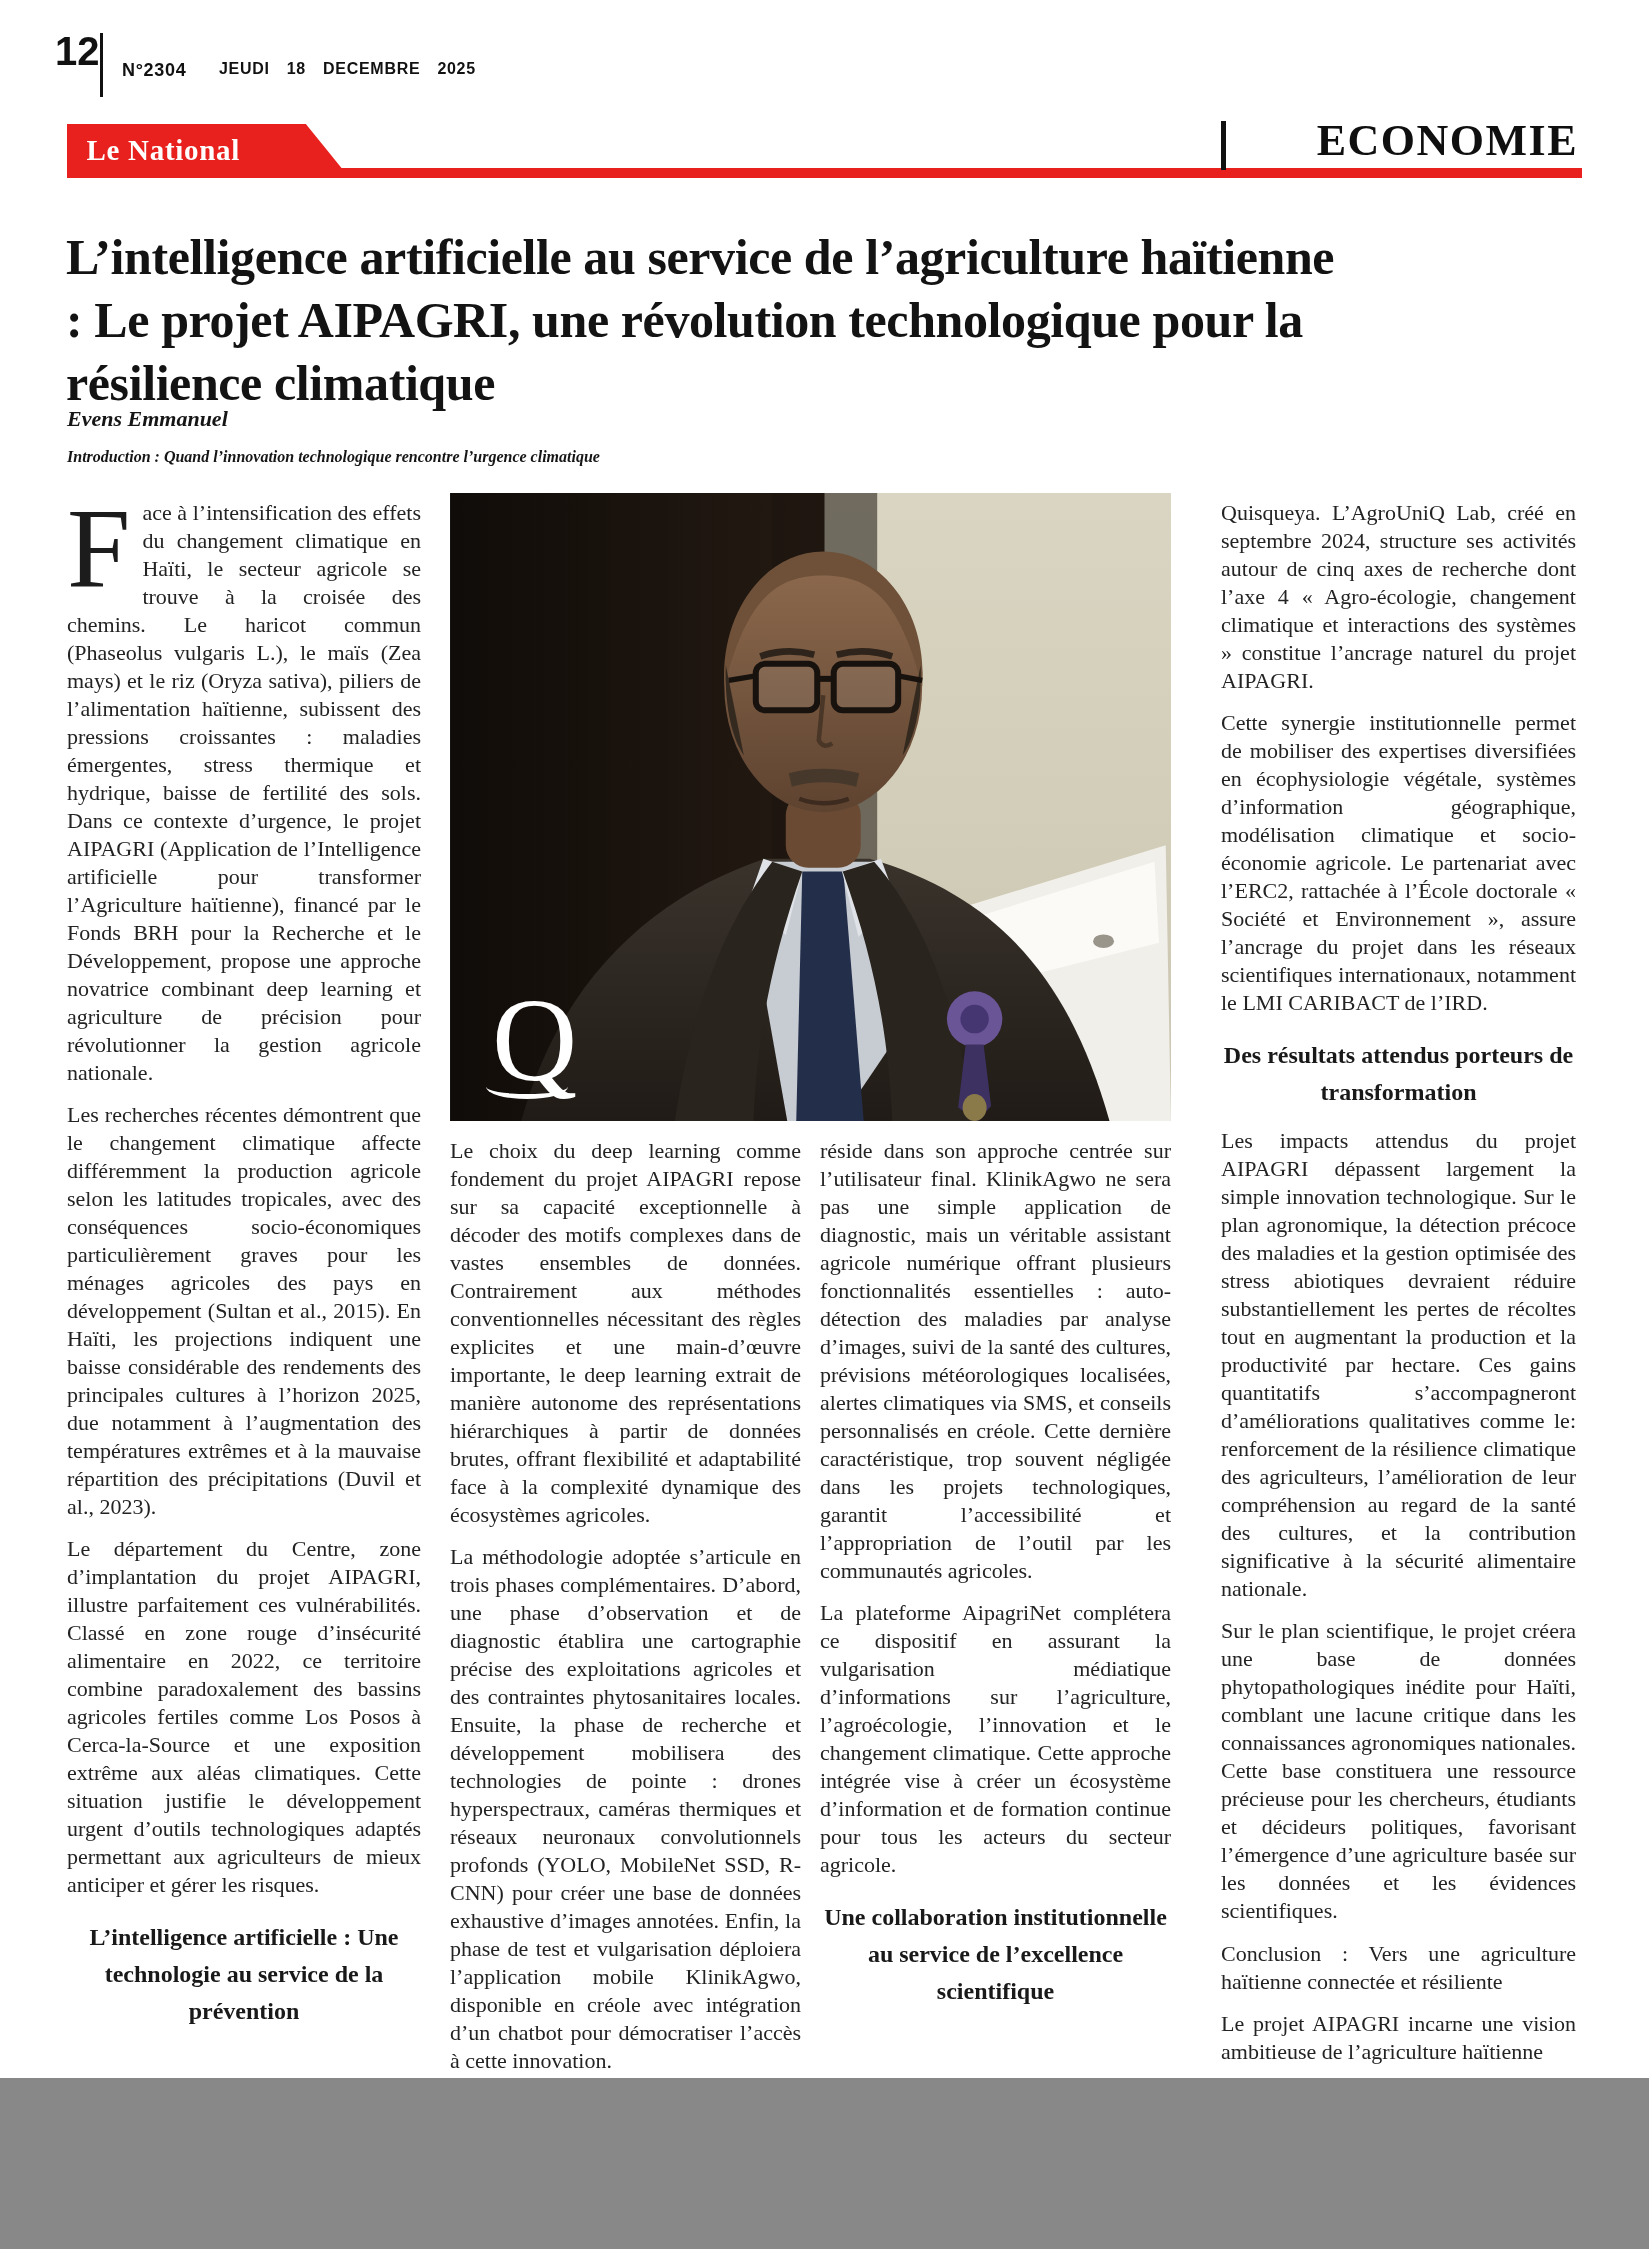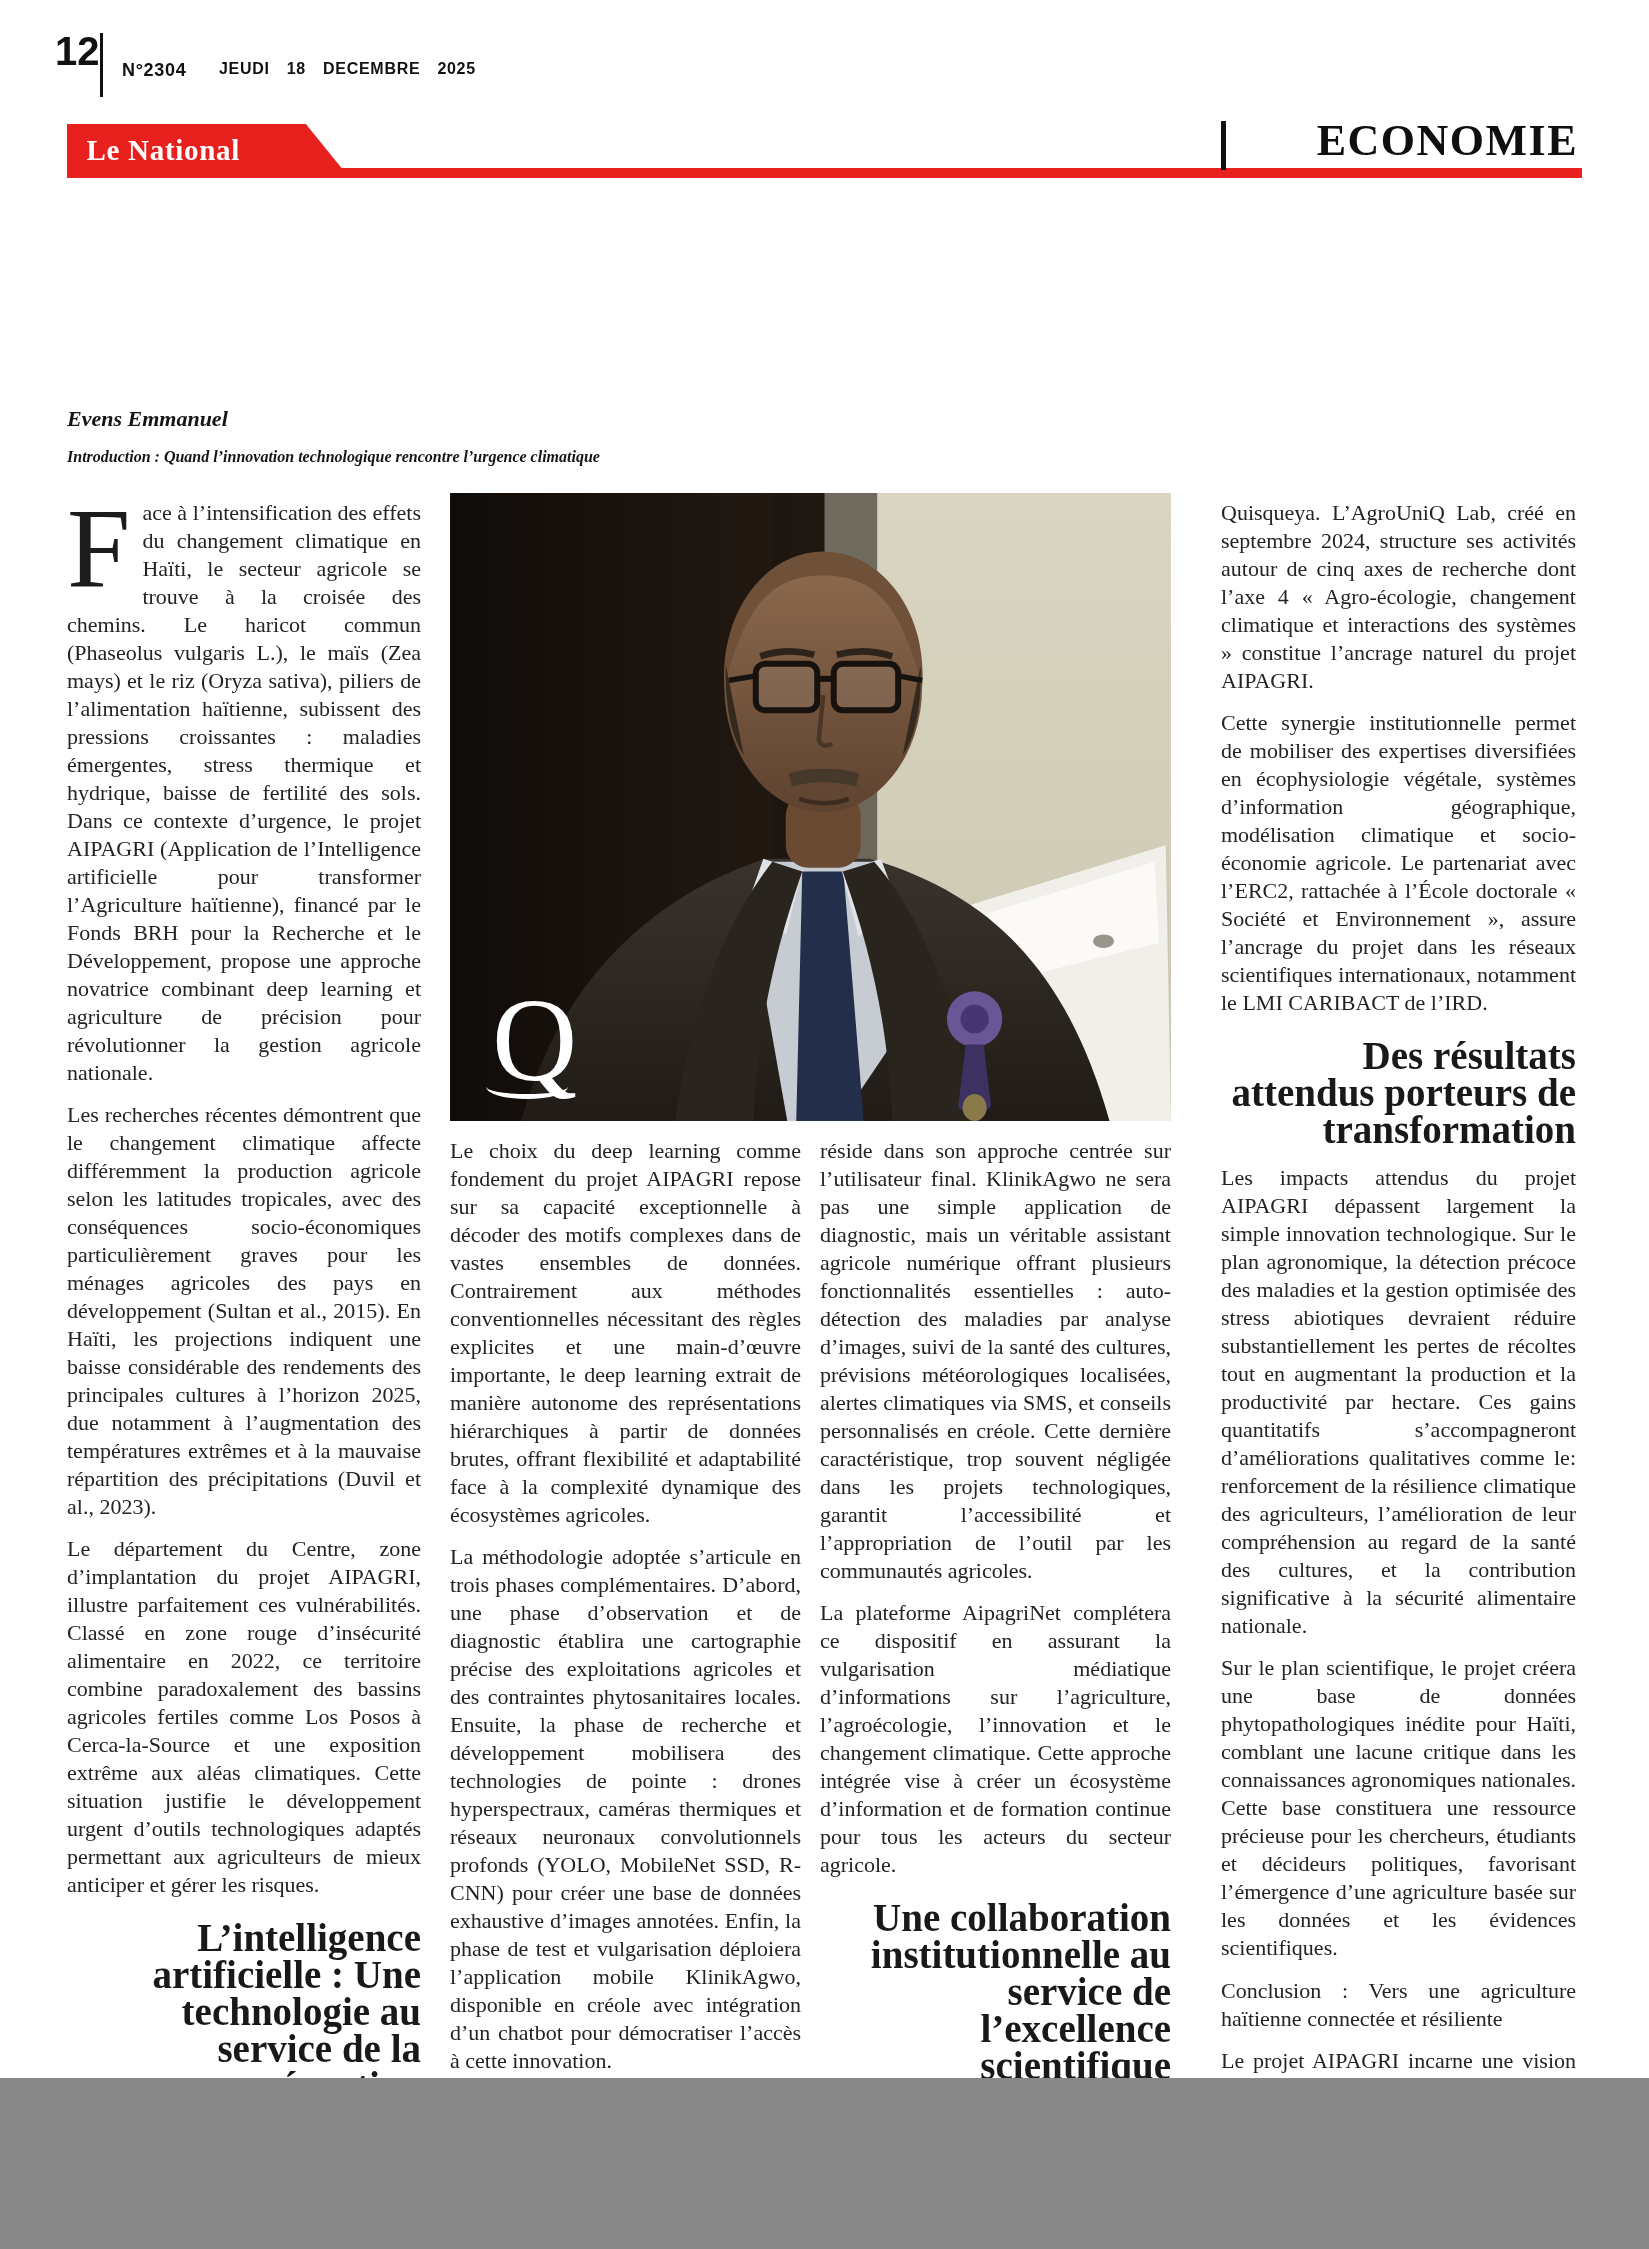--- a/index.html
+++ b/index.html
@@ -40,22 +40,22 @@
           border-bottom:5.2px solid #fff;border-radius:50%;}
 
   
   .col{position:absolute;text-align:justify;font-size:22px;line-height:28px;color:#232323;}
   #col1{left:67px;top:499px;width:354px;}
   #col2{left:450px;top:1137px;width:351px;}
   #col3{left:820px;top:1137px;width:351px;}
   #col4{left:1221px;top:499px;width:355px;}
   .col p{margin:0 0 14.2px 0;}
   .dropcap{float:left;font-size:114px;line-height:88px;padding:6px 12px 0 0;color:#1c1c1c;}
-  .sec-head{font-size:39px;line-height:37px;font-weight:bold;margin:19.5px 0 16.5px 0;
-            color:#191919;text-align:right;letter-spacing:0;}
+  .sec-head{font-size:24px;line-height:37px;font-weight:bold;margin:19.5px 0 16.5px 0;
+            color:#191919;text-align:center;letter-spacing:0;}
 
   
   .suite{position:absolute;right:75px;top:2148px;font-family:"Liberation Sans",sans-serif;
          font-weight:bold;font-size:23px;color:#e63229;word-spacing:7.5px;}
 </style>
 </head>
 <body>
 
 <div class="page">
 
@@ -64,20 +64,25 @@
   <div class="issue-no">N°2304</div>
   <div class="date-line">JEUDI 18 DECEMBRE 2025</div>
 
   <div class="brand-flag">
     <span class="brand-text">Le National</span>
   </div>
   <div class="banner-strip"></div>
   <div class="section-divider"></div>
   <div class="section-title">ECONOMIE</div>
 
+  <h1 class="headline">
+    <span>L’intelligence artificielle au service de l’agriculture haïtienne</span>
+    <span>: Le projet AIPAGRI, une révolution technologique pour la</span>
+    <span>résilience climatique</span>
+  </h1>
   <div class="author">Evens Emmanuel</div>
   <div class="intro">Introduction : Quand l’innovation technologique rencontre l’urgence climatique</div>
 
   <div class="photo">
     <svg width="721" height="628" viewBox="0 0 962 838">
       <defs>
         <linearGradient id="bgL" x1="0" y1="0" x2="1" y2="0">
           <stop offset="0" stop-color="#100c09"></stop>
             <stop offset="1" stop-color="#241a12"></stop>
         </linearGradient>

